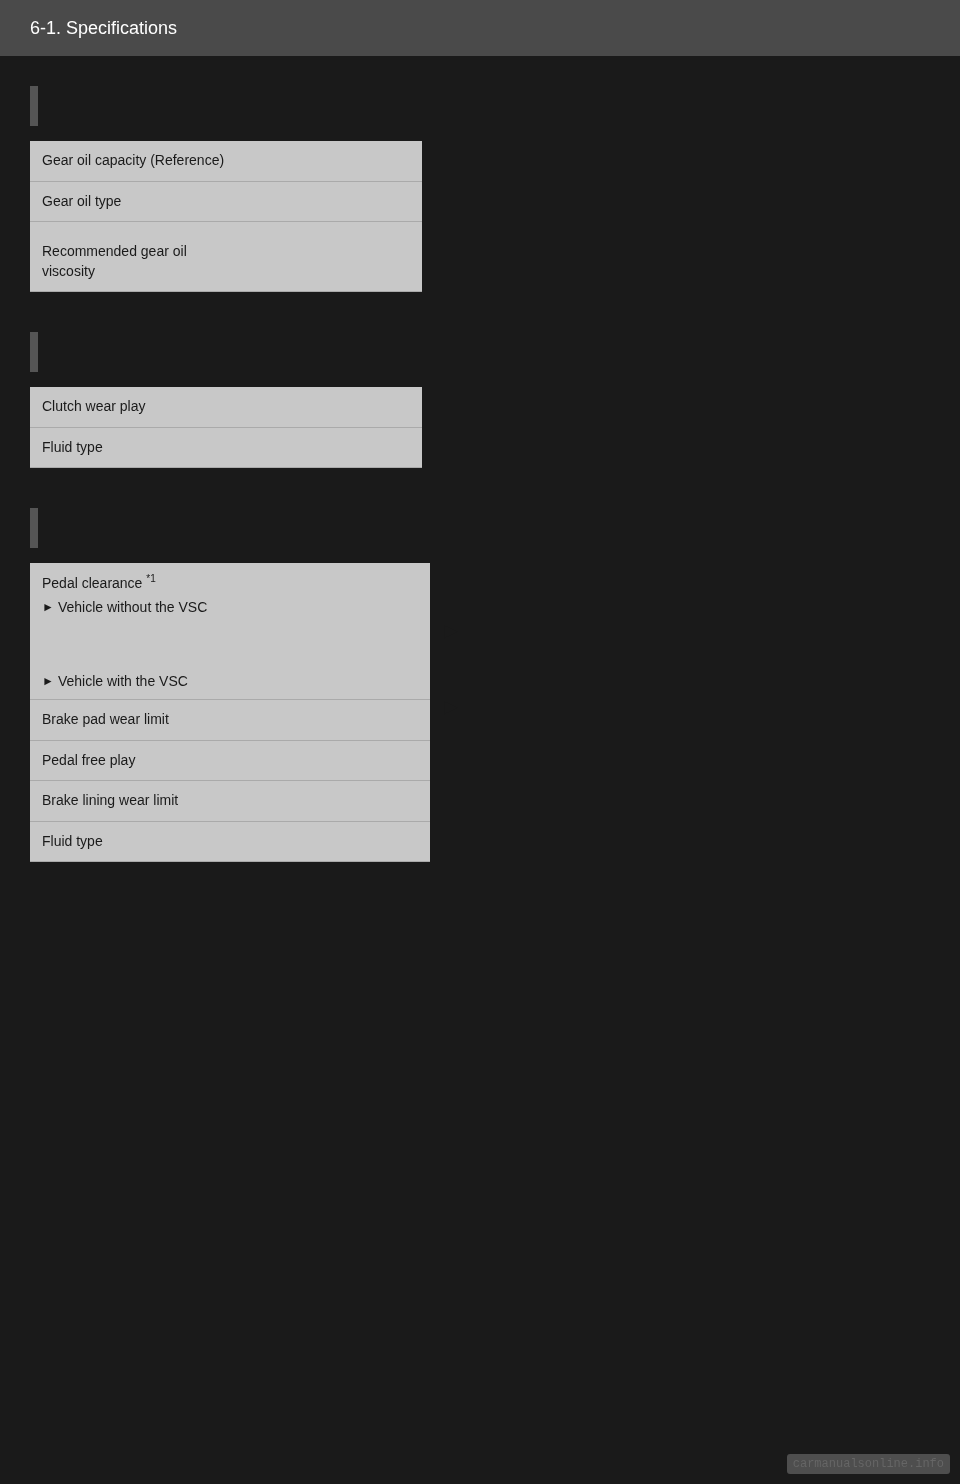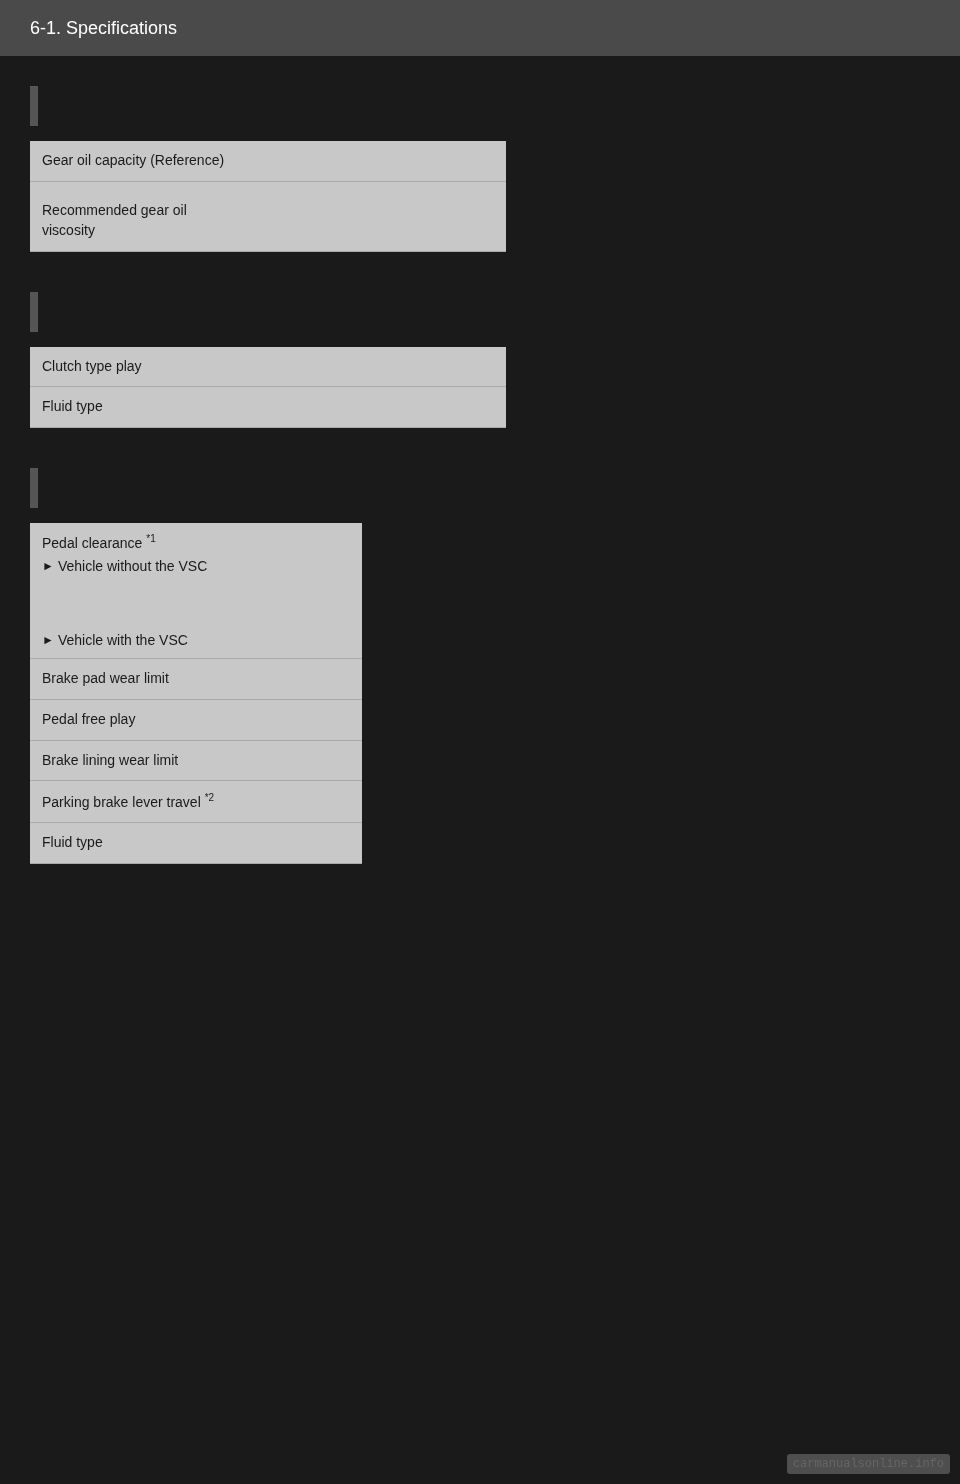--- a/index.html
+++ b/index.html
@@ -56,21 +56,21 @@
     }
 
     .section-title {
       color: #cccccc;
       font-size: 16px;
       font-weight: bold;
     }
 
     .table-container {
       margin-left: 0px;
-      width: 476px;
+      width: 392px;
     }
 
     .table-row {
       background-color: #c8c8c8;
       border-bottom: 1px solid #aaaaaa;
       padding: 10px 12px;
       font-size: 14px;
       color: #1a1a1a;
       min-height: 38px;
       display: flex;
@@ -91,21 +91,21 @@
       font-size: 14px;
       color: #1a1a1a;
       line-height: 1.4;
     }
 
     .brake-section {
       margin-bottom: 40px;
     }
 
     .brake-table-container {
-      width: 332px;
+      width: 400px;
       position: relative;
     }
 
     .brake-row-with-subitems {
       background-color: #c8c8c8;
       border-bottom: 1px solid #aaaaaa;
     }
 
     .brake-row-main {
       padding: 10px 12px 4px 12px;
@@ -164,34 +164,37 @@
 
   <div class="section">
     <div class="section-header">
       <div class="section-bar"></div>
       <span class="section-title"></span>
     </div>
     <div class="table-container">
       <div class="table-row">
         <span class="row-text">Gear oil capacity (Reference)</span>
       </div>
+      <div class="table-row">
+        <span class="row-text">Gear oil type</span>
+      </div>
       <div class="table-row table-row-tall">
         <span class="row-text">Recommended gear oil<br>viscosity</span>
       </div>
     </div>
   </div>
 
   <div class="section">
     <div class="section-header">
       <div class="section-bar"></div>
       <span class="section-title"></span>
     </div>
     <div class="table-container">
       <div class="table-row">
-        <span class="row-text">Clutch type play</span>
+        <span class="row-text">Clutch wear play</span>
       </div>
       <div class="table-row">
         <span class="row-text">Fluid type</span>
       </div>
     </div>
   </div>
 
   <div class="section brake-section">
     <div class="section-header">
       <div class="section-bar"></div>
@@ -218,23 +221,20 @@
         <div class="table-row">
           <span class="row-text">Brake pad wear limit</span>
         </div>
         <div class="table-row">
           <span class="row-text">Pedal free play</span>
         </div>
         <div class="table-row">
           <span class="row-text">Brake lining wear limit</span>
         </div>
         <div class="table-row">
-          <span class="row-text">Parking brake lever travel <span class="superscript">*2</span></span>
-        </div>
-        <div class="table-row">
           <span class="row-text">Fluid type</span>
         </div>
       </div>
 
       
       <div style="position: absolute; left: 410px; top: 55px; display: flex; flex-direction: column; gap: 50px;">
         <span style="color: #1a1a1a; font-size: 22px; font-weight: bold;">►</span>
         <span style="color: #1a1a1a; font-size: 22px; font-weight: bold;">►</span>
       </div>
     </div>

